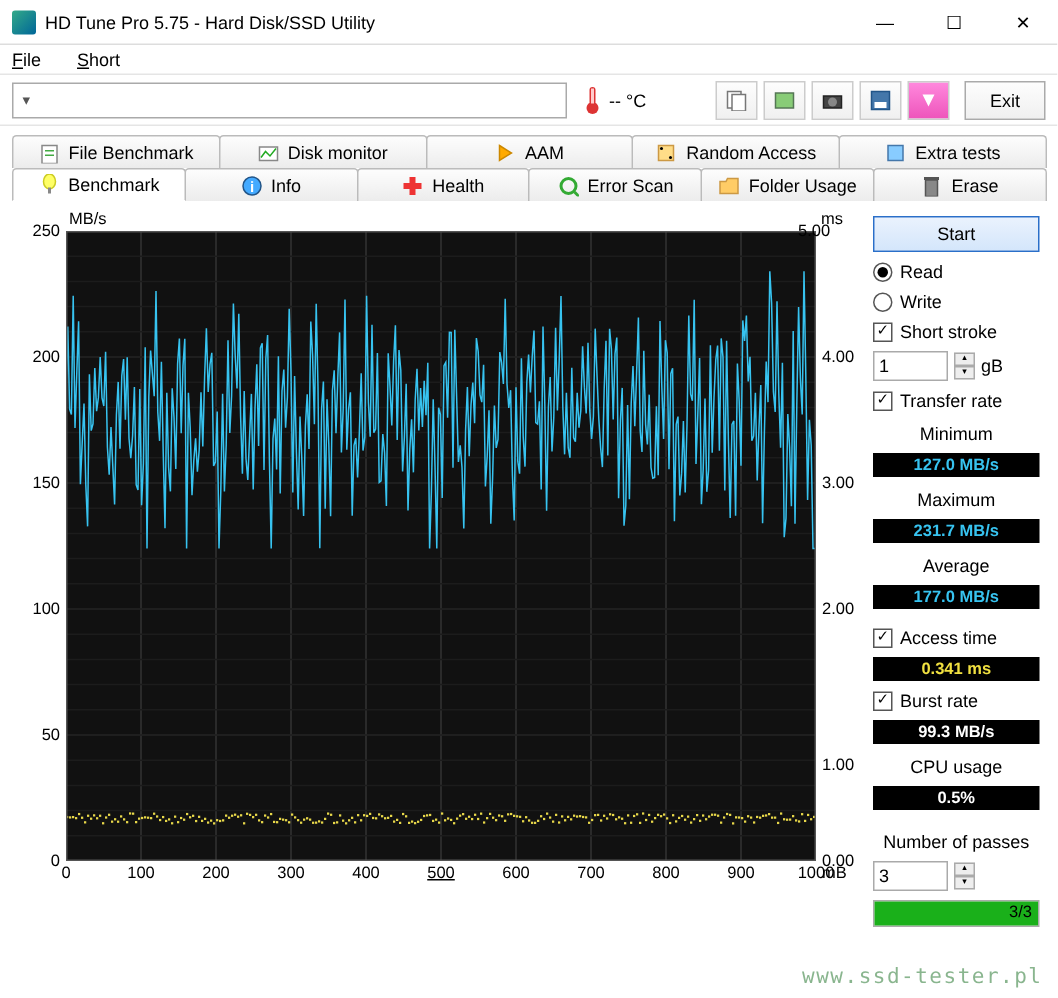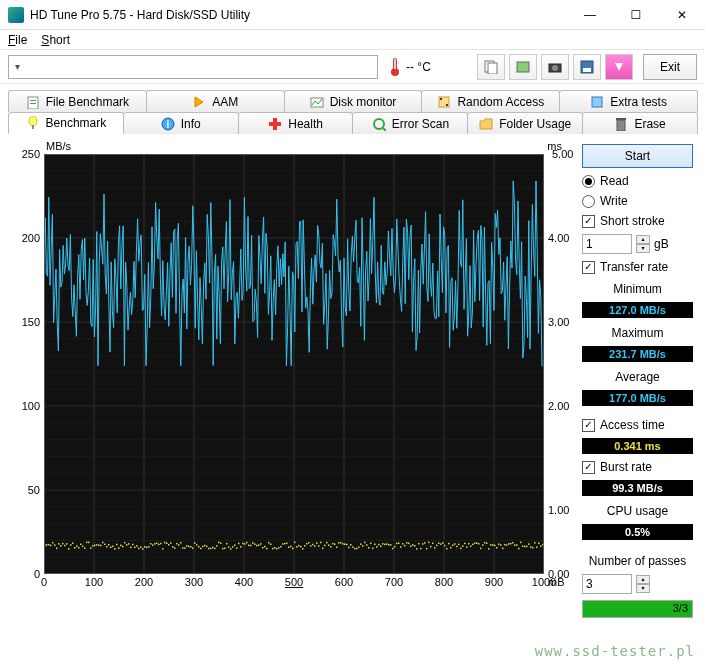--- a/index.html
+++ b/index.html
@@ -2,21 +2,21 @@
 <html><head>
 <meta charset="utf-8">
 <style>
 * { box-sizing: border-box; margin: 0; padding: 0; }
 body { font-family: "Segoe UI", Tahoma, sans-serif; font-size: 12px; background: #fff; width: 705px; height: 665px; overflow: hidden; position: relative; }
 .titlebar { height: 30px; display: flex; align-items: center; padding: 0 0 0 8px; border-bottom: 1px solid #ddd; }
 .titlebar .icon { width: 16px; height: 16px; background: linear-gradient(135deg,#3a8,#069); border-radius: 2px; margin-right: 6px; }
 .titlebar .title { flex: 1; font-size: 12px; }
 .titlebar .win-btns { display: flex; }
 .titlebar .win-btn { width: 46px; height: 30px; display: flex; align-items: center; justify-content: center; font-size: 12px; }
-.menubar { height: 20px; display: flex; align-items: center; padding: 0 8px; gap: 14px; border-bottom: 1px solid #e5e5e5; }
+.menubar { height: 20px; display: flex; align-items: center; padding: 0 8px; gap: 24px; border-bottom: 1px solid #e5e5e5; }
 .menubar span { text-decoration: underline; text-decoration-color: transparent; }
 .menubar span::first-letter { text-decoration: underline; }
 .toolbar { height: 34px; display: flex; align-items: center; padding: 3px 8px; border-bottom: 1px solid #e5e5e5; gap: 4px; }
 .drive-select { flex: 0 0 370px; height: 24px; border: 1px solid #aaa; background: #fff; display: flex; align-items: center; padding: 0 6px; font-size: 12px; justify-content: space-between; }
 .drive-select .chev { font-size: 10px; color: #555; }
 .temp { display: flex; align-items: center; gap: 4px; margin: 0 6px; }
 .thermo { width: 14px; height: 20px; position: relative; }
 .thermo svg { width: 14px; height: 20px; }
 .tool-btn { width: 28px; height: 26px; border: 1px solid #ccc; background: linear-gradient(#fdfdfd,#f0f0f0); display: flex; align-items: center; justify-content: center; }
 .tool-btn.pink { background: linear-gradient(#f8d,#e5b); }
@@ -125,30 +125,30 @@
       <div class="tab">
         <span class="ico"><svg width="14" height="14">
             <rect x="2" y="2" width="10" height="12" fill="#fff" stroke="#888"></rect>
             <rect x="4" y="5" width="6" height="1" fill="#4a4"></rect>
             <rect x="4" y="8" width="6" height="1" fill="#4a4"></rect>
           </svg></span>
         <span>File Benchmark</span>
       </div>
       <div class="tab">
         <span class="ico"><svg width="14" height="14">
-            <path d="M3 2 L11 7 L3 12 Z" fill="#fa0" stroke="#c80"></path>
-          </svg></span>
-        <span>AAM</span>
-      </div>
-      <div class="tab">
-        <span class="ico"><svg width="14" height="14">
             <rect x="1" y="3" width="12" height="9" fill="#fff" stroke="#888"></rect>
             <polyline points="2,10 5,6 8,9 12,4" fill="none" stroke="#2a2"></polyline>
           </svg></span>
         <span>Disk monitor</span>
+      </div>
+      <div class="tab">
+        <span class="ico"><svg width="14" height="14">
+            <path d="M3 2 L11 7 L3 12 Z" fill="#fa0" stroke="#c80"></path>
+          </svg></span>
+        <span>AAM</span>
       </div>
       <div class="tab">
         <span class="ico"><svg width="14" height="14">
             <rect x="2" y="2" width="10" height="10" fill="#fd8" stroke="#c94"></rect>
             <circle cx="4" cy="4" r="1"></circle>
             <circle cx="10" cy="10" r="1"></circle>
           </svg></span>
         <span>Random Access</span>
       </div>
       <div class="tab">
@@ -513,21 +513,21 @@
         <div class="axis-label y-left" style="top: 172px;">150</div>
         <div class="axis-label y-left" style="top: 88px;">200</div>
         <div class="axis-label y-left" style="top: 4px;">250</div>
       </div>
     <div id="yright">
         <div class="axis-label y-right" style="top: 424px; left: 536px;">0.00</div>
         <div class="axis-label y-right" style="top: 340px; left: 536px; margin-top: 20px;">1.00</div>
         <div class="axis-label y-right" style="top: 256px; left: 536px;">2.00</div>
         <div class="axis-label y-right" style="top: 172px; left: 536px;">3.00</div>
         <div class="axis-label y-right" style="top: 88px; left: 536px;">4.00</div>
-        <div class="axis-label y-right" style="top: 4px; left: 540px;">5.00</div>
+        <div class="axis-label y-right" style="top: 4px; left: 520px;">5.00</div>
       </div>
     <div id="xbot">
         <div class="axis-label x-bot" style="left: 32px; top: 432px;">0</div>
         <div class="axis-label x-bot" style="left: 82px; top: 432px;">100</div>
         <div class="axis-label x-bot" style="left: 132px; top: 432px;">200</div>
         <div class="axis-label x-bot" style="left: 182px; top: 432px;">300</div>
         <div class="axis-label x-bot" style="left: 232px; top: 432px;">400</div>
         <div class="axis-label x-bot" style="left: 282px; top: 432px; text-decoration: underline;">500</div>
         <div class="axis-label x-bot" style="left: 332px; top: 432px;">600</div>
         <div class="axis-label x-bot" style="left: 382px; top: 432px;">700</div>

